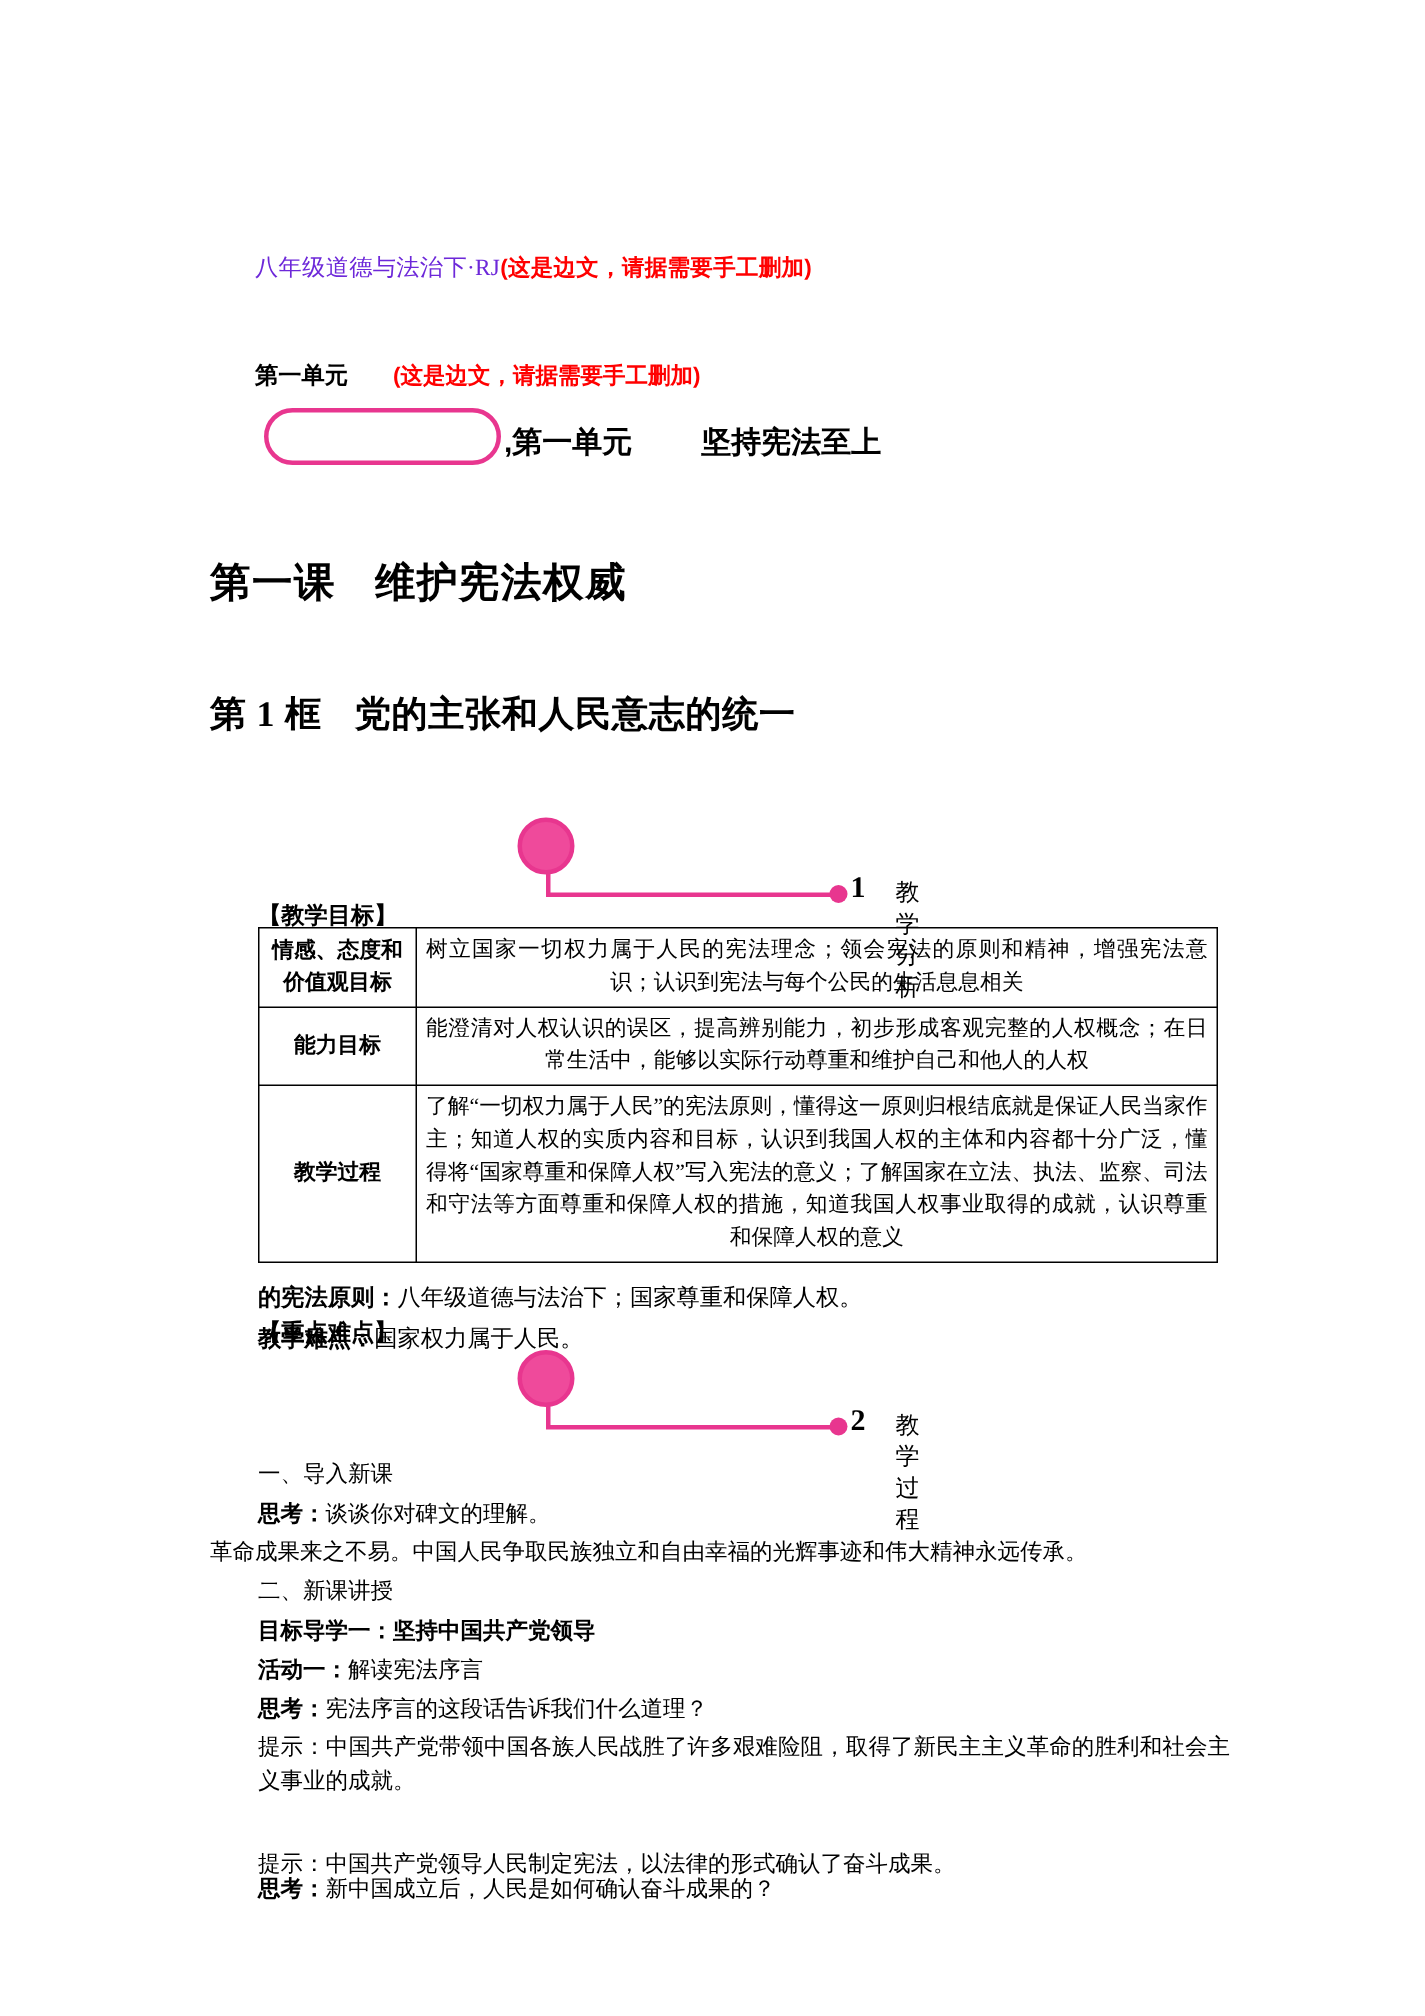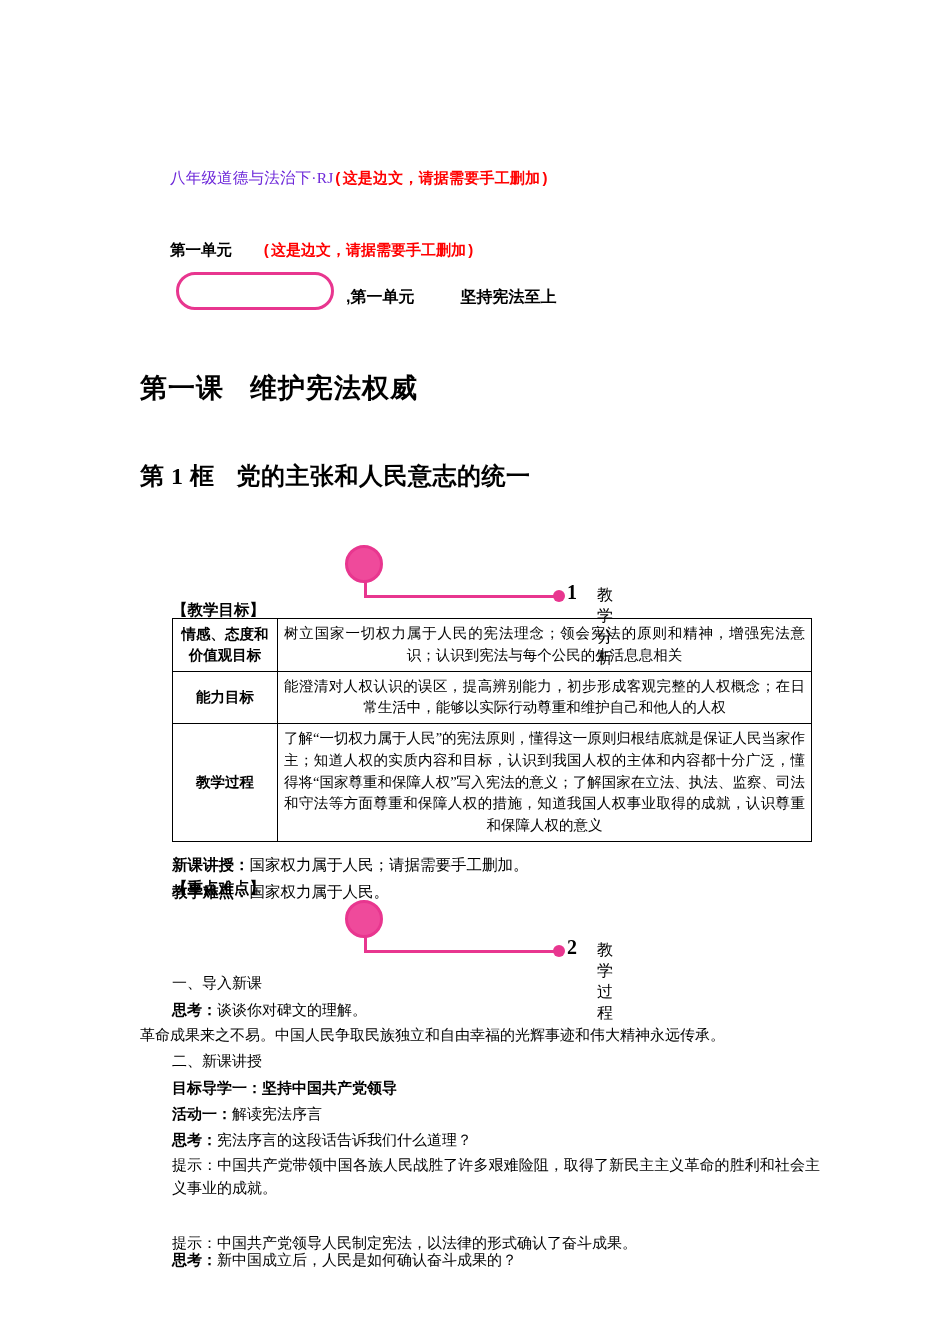--- a/index.html
+++ b/index.html
@@ -31,21 +31,21 @@
     letter-spacing: 0.2px;
     white-space: nowrap;
   }
   .header-line .black {
     color: #6d28d9;
     font-family: "Liberation Serif", serif;
   }
   .note-red {
     color: #ff0000;
     font-weight: bold;
-    font-family: Liberation Mono, monospace;
+    font-family: Liberation Sans, sans-serif;
     font-size: 15px;
   }
 
   
   .unit-row {
     position: absolute;
     left: 170px;
     top: 240px;
     font-size: 16px;
     white-space: nowrap;
@@ -70,22 +70,22 @@
   }
   .pill {
     width: 158px;
     height: 38px;
     border: 3px solid #e8368f;
     border-radius: 20px;
     box-sizing: border-box;
     background: #ffffff;
   }
   .pill-after {
-    font-size: 16px;
-    margin-left: 12px;
+    font-size: 20px;
+    margin-left: 2px;
     font-family: "Liberation Sans", sans-serif;
     font-weight: bold;
     align-self: flex-end;
     padding-bottom: 2px;
   }
   .pill-after .gap {
     display: inline-block;
     width: 46px;
   }
 
@@ -296,21 +296,21 @@
     </tr>
     <tr>
       <td class="label">教学过程</td>
       <td class="body">了解“一切权力属于人民”的宪法原则，懂得这一原则归根结底就是保证人民当家作主；知道人权的实质内容和目标，认识到我国人权的主体和内容都十分广泛，懂得将“国家尊重和保障人权”写入宪法的意义；了解国家在立法、执法、监察、司法和守法等方面尊重和保障人权的措施，知道我国人权事业取得的成就，认识尊重和保障人权的意义</td>
     </tr>
   </tbody>
     </table>
 
   <div class="bracket-head" id="key-head">【重点难点】</div>
   <div class="kd-line" id="kd1">
-    <b>新课讲授：</b><span>国家权力属于人民；请据需要手工删加。</span>
+    <b>的宪法原则：</b><span>八年级道德与法治下；国家尊重和保障人权。</span>
   </div>
   <div class="kd-line" id="kd2">
     <b>教学难点：</b><span>国家权力属于人民。</span>
   </div>
 
   <div class="banner" id="banner2">
     <div class="circle"></div>
     <div class="stem"></div>
     <div class="rule"></div>
     <div class="dot"></div>

